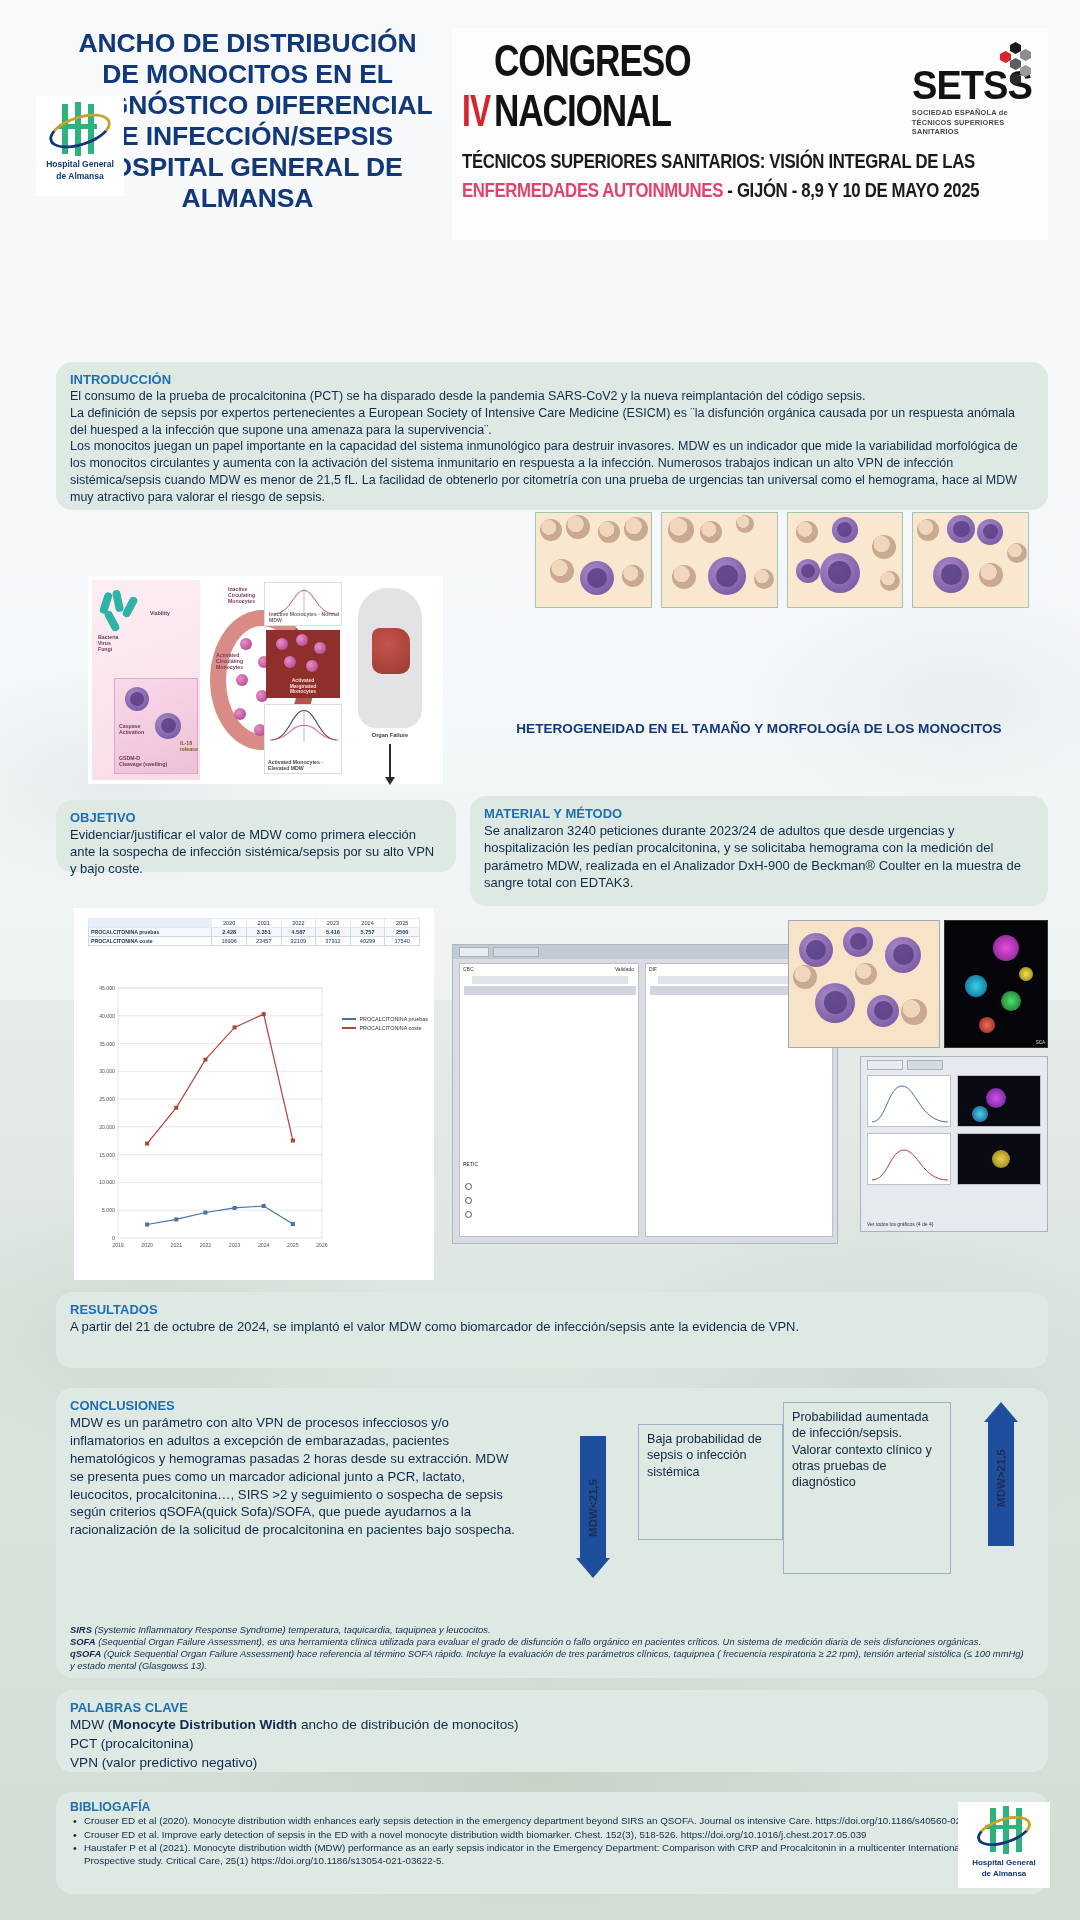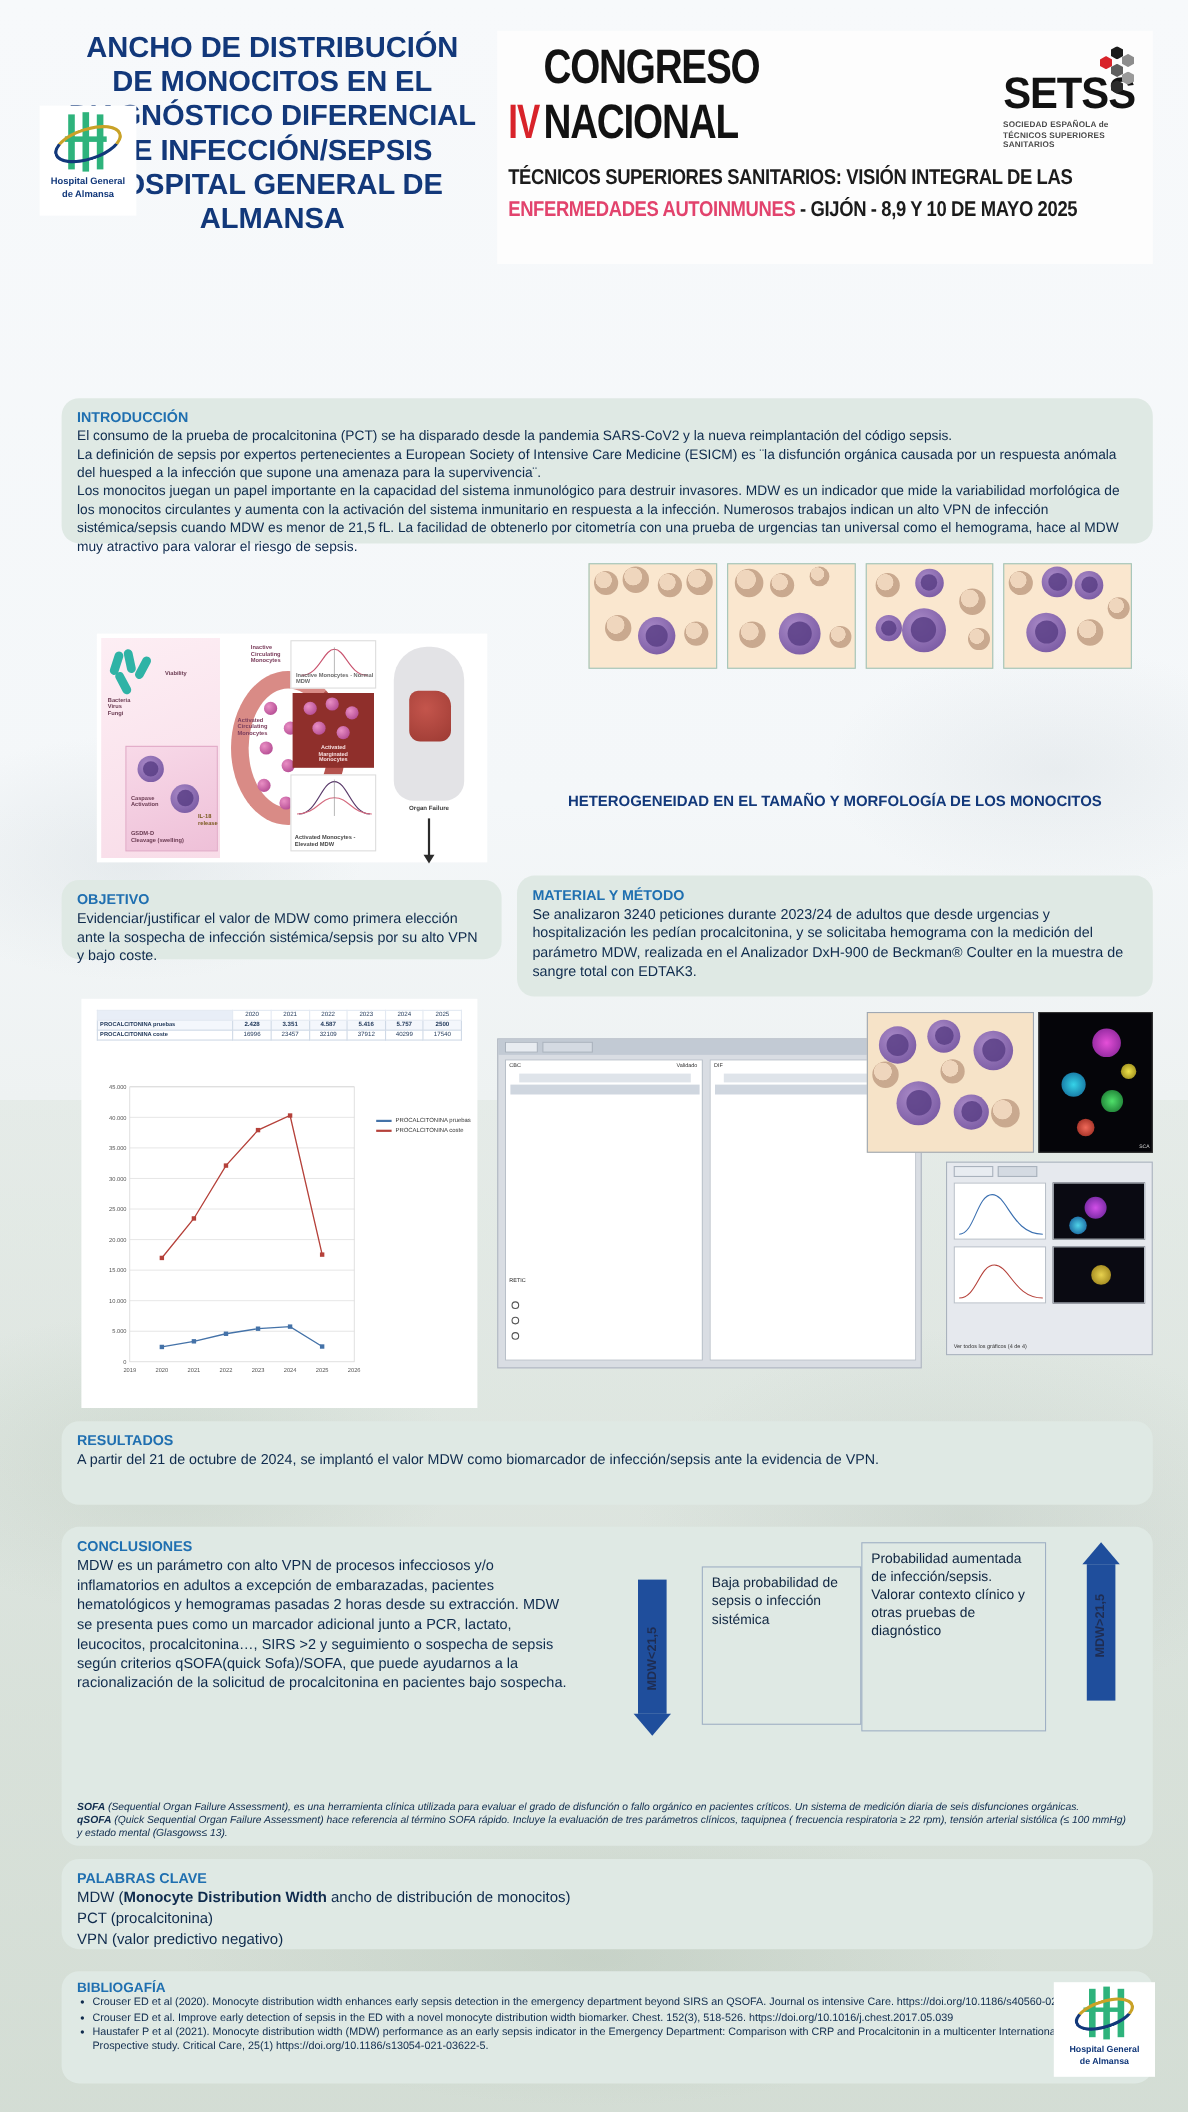--- a/index.html
+++ b/index.html
@@ -94,21 +94,21 @@
   .authors b{ font-weight:bold; }
 
   
   .card{
     position:absolute; background:#dfe9e4; border-radius:16px; z-index:3;
     padding:10px 14px;
   }
   .card .hd{ color:#1f6fb0; font-weight:bold; font-size:13px; margin-bottom:1px; }
   .card p{ color:#0f2b4d; font-size:12.6px; line-height:1.33; }
 
-  .intro{ left:56px; top:362px; width:992px; height:132px; }
+  .intro{ left:56px; top:362px; width:992px; height:148px; }
   .intro p{ font-size:12.5px; line-height:1.345; }
 
   .objetivo{ left:56px; top:800px; width:400px; height:72px; }
   .objetivo p{ font-size:13px; line-height:1.32; }
 
   .material{ left:470px; top:796px; width:578px; height:110px; }
   .material p{ font-size:13px; line-height:1.34; }
 
   .resultados{ left:56px; top:1292px; width:992px; height:76px; }
   .resultados p{ font-size:13px; line-height:1.36; }
@@ -144,21 +144,21 @@
   .arrow-left .shaft{ height:122px; }
   .arrow-left .tip{ border-top:20px solid #1f4e9c; }
   .arrow-left .lab{ left:-23px; top:66px; width:80px; text-align:center; }
   .arrow-right{ left:408px; top:0; }
   .arrow-right .shaft{ height:124px; }
   .arrow-right .tip{ border-bottom:20px solid #1f4e9c; }
   .arrow-right .lab{ left:-23px; top:70px; width:80px; text-align:center; }
 
   .abox{ position:absolute; border:1px solid #9fb0c4; background:transparent; padding:6px 8px; }
   .abox p{ font-size:12.6px; line-height:1.3; color:#0f2540; }
-  .abox-1{ left:62px; top:22px; width:145px; height:144px; }
+  .abox-1{ left:62px; top:22px; width:145px; height:116px; }
   .abox-2{ left:207px; top:0px; width:168px; height:172px; }
 
   
   .fig{ position:absolute; z-index:2; }
 
   
   .figPath{ left:88px; top:576px; width:355px; height:208px; background:#ffffff; }
   .fp-left{ position:absolute; left:4px; top:4px; width:108px; height:200px;
             background:linear-gradient(160deg,#fdeef4,#f8dce8); }
   .fp-bact{ position:absolute; left:8px; top:10px; width:44px; height:40px; }
@@ -601,20 +601,21 @@
         <p>Probabilidad aumentada de infección/sepsis. Valorar contexto clínico y otras pruebas de diagnóstico</p>
       </div>
       <div class="arrow arrow-right">
         <div class="tip"></div>
           <div class="shaft"></div>
         <div class="lab">MDW&gt;21,5</div>
       </div>
     </div>
 
     <div class="footnotes">
+      <p><b>SIRS</b><i> (Systemic Inflammatory Response Syndrome) temperatura, taquicardia, taquipnea y leucocitos.</i></p>
       <p><b>SOFA</b><i> (Sequential Organ Failure Assessment), es una herramienta clínica utilizada para evaluar el grado de disfunción o fallo orgánico en pacientes críticos. Un sistema de medición diaria de seis disfunciones  orgánicas.</i></p>
       <p><b>qSOFA</b><i> (Quick Sequential Organ Failure Assessment) hace referencia al término SOFA rápido. Incluye la evaluación de tres parámetros clínicos, taquipnea ( frecuencia respiratoria ≥ 22 rpm), tensión arterial sistólica (≤ 100 mmHg) y estado mental (Glasgows≤ 13).</i></p>
     </div>
   </div>
 
   <div class="card keywords">
     <div class="hd">PALABRAS CLAVE</div>
     <p><span>MDW (</span><b>Monocyte Distribution Width</b><span> ancho de distribución de monocitos)</span></p>
     <p>PCT (procalcitonina)</p>
     <p>VPN (valor predictivo negativo)</p>

